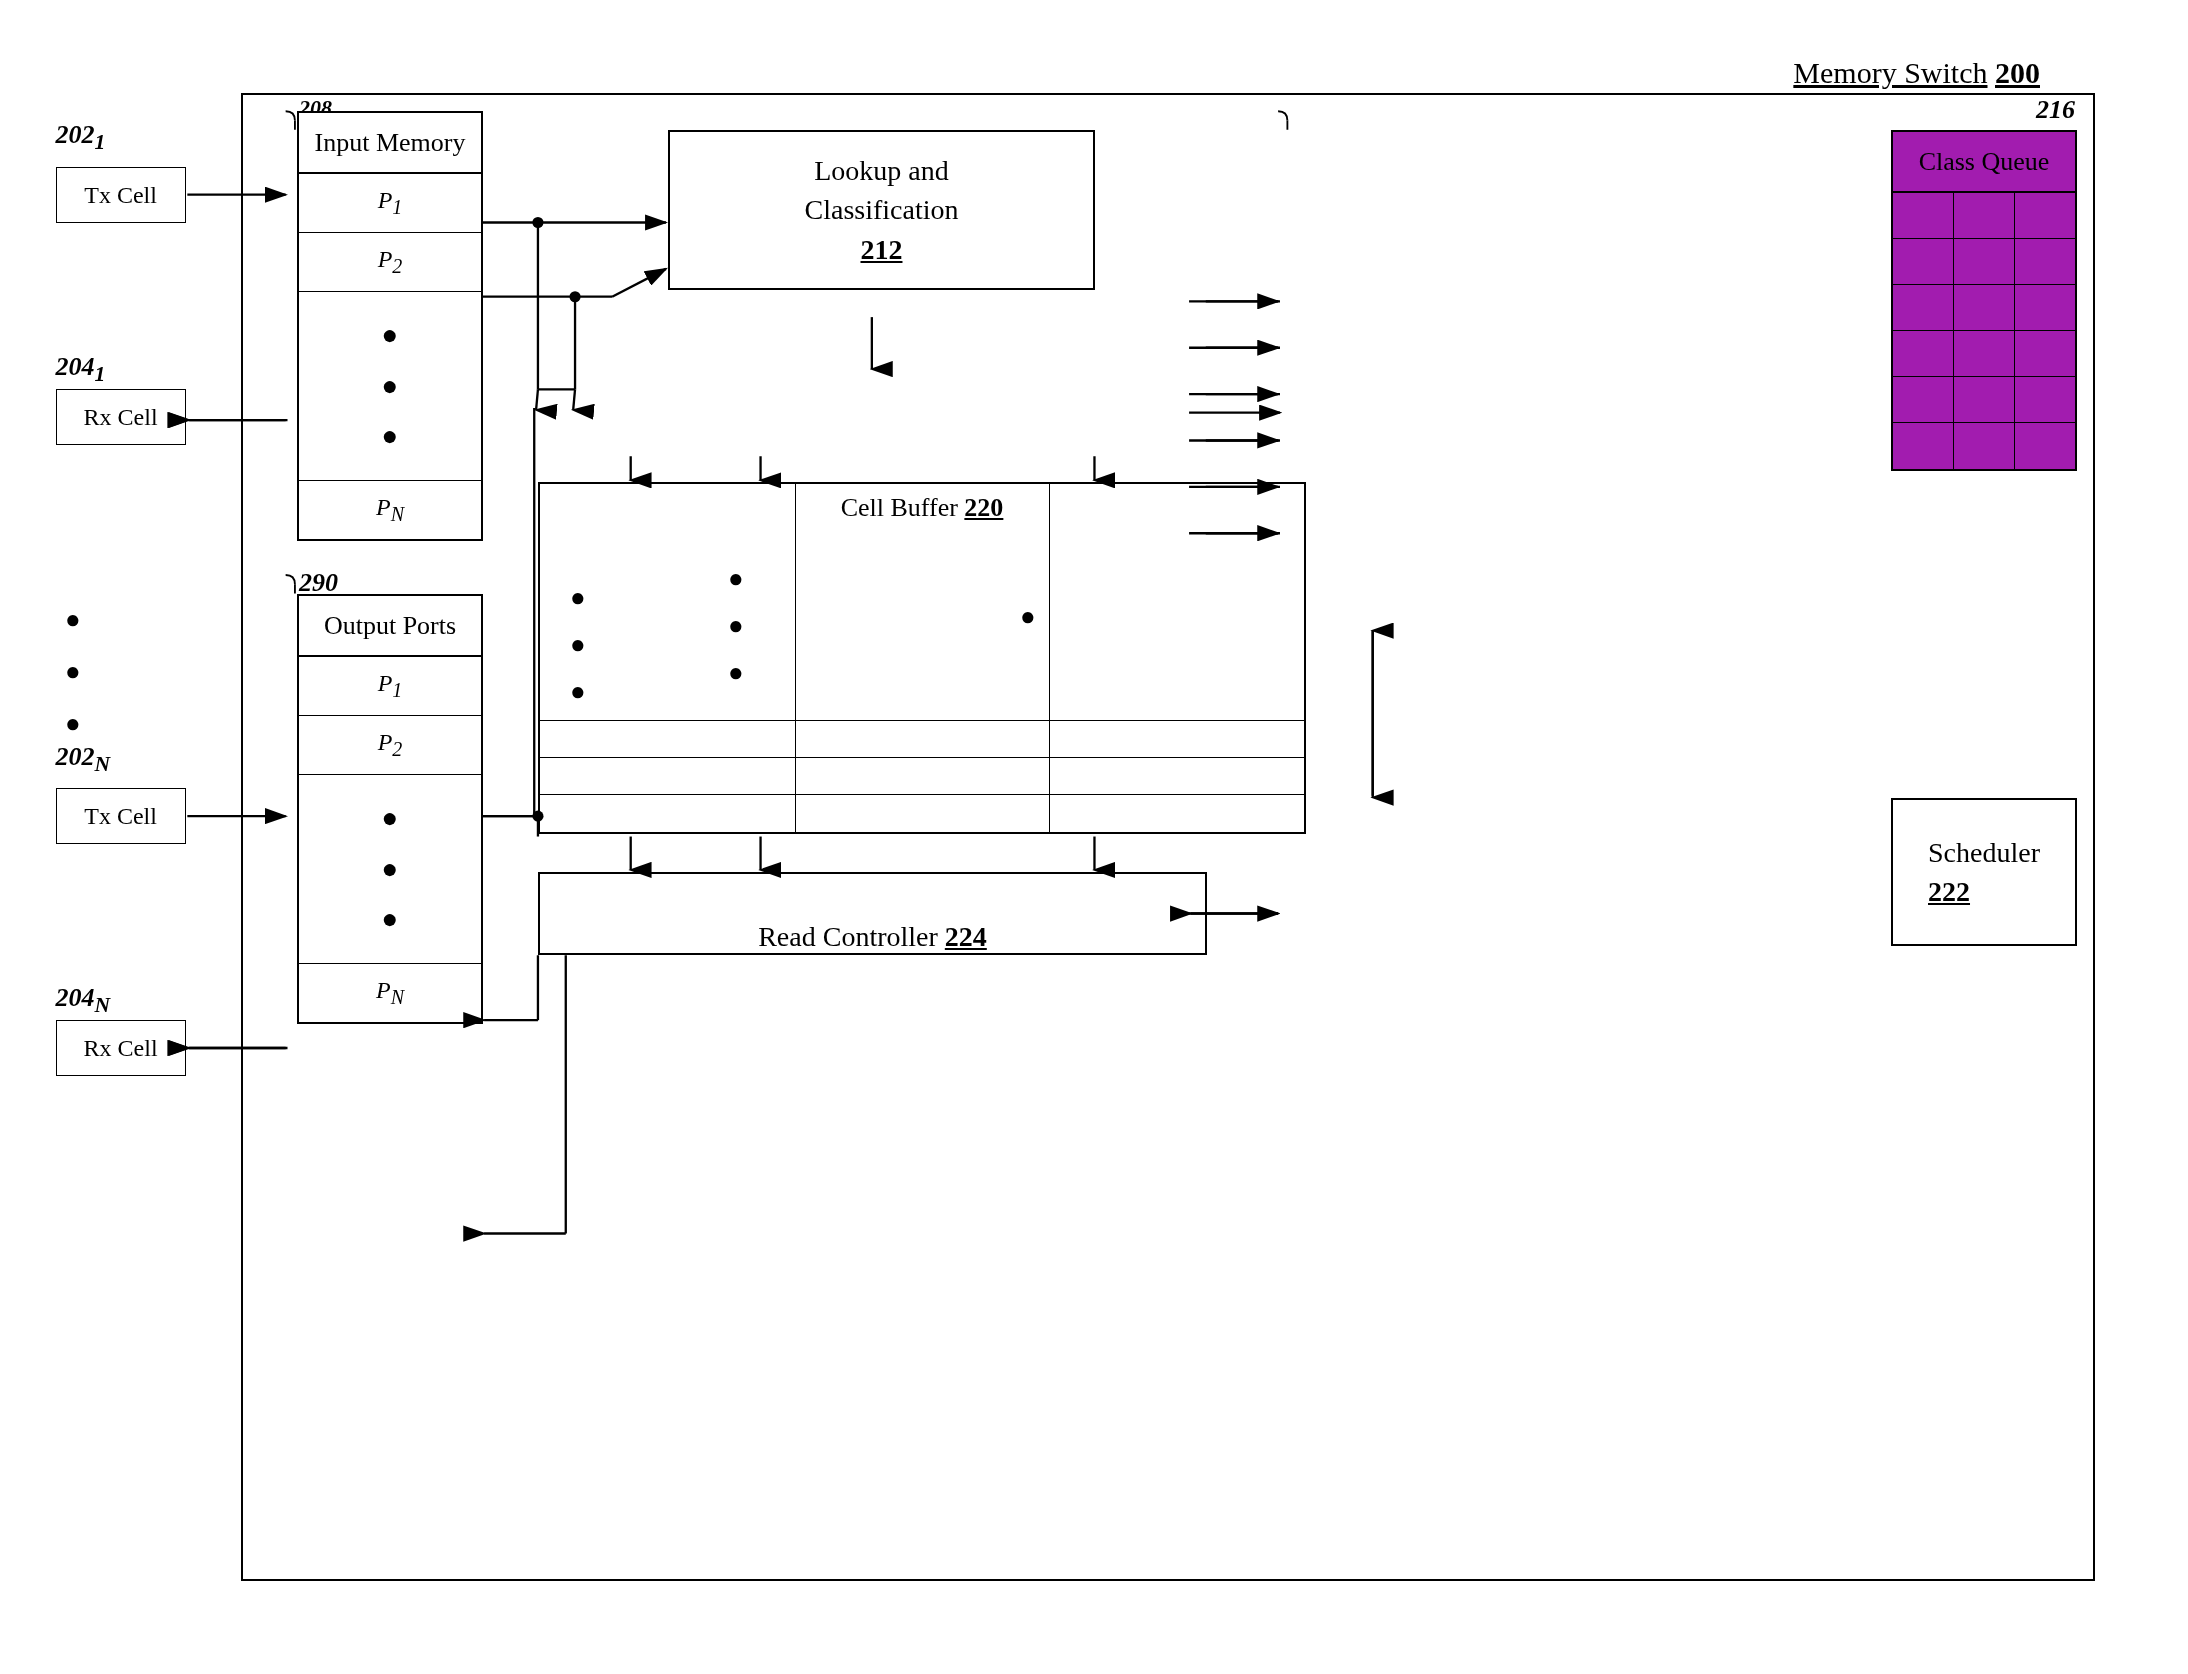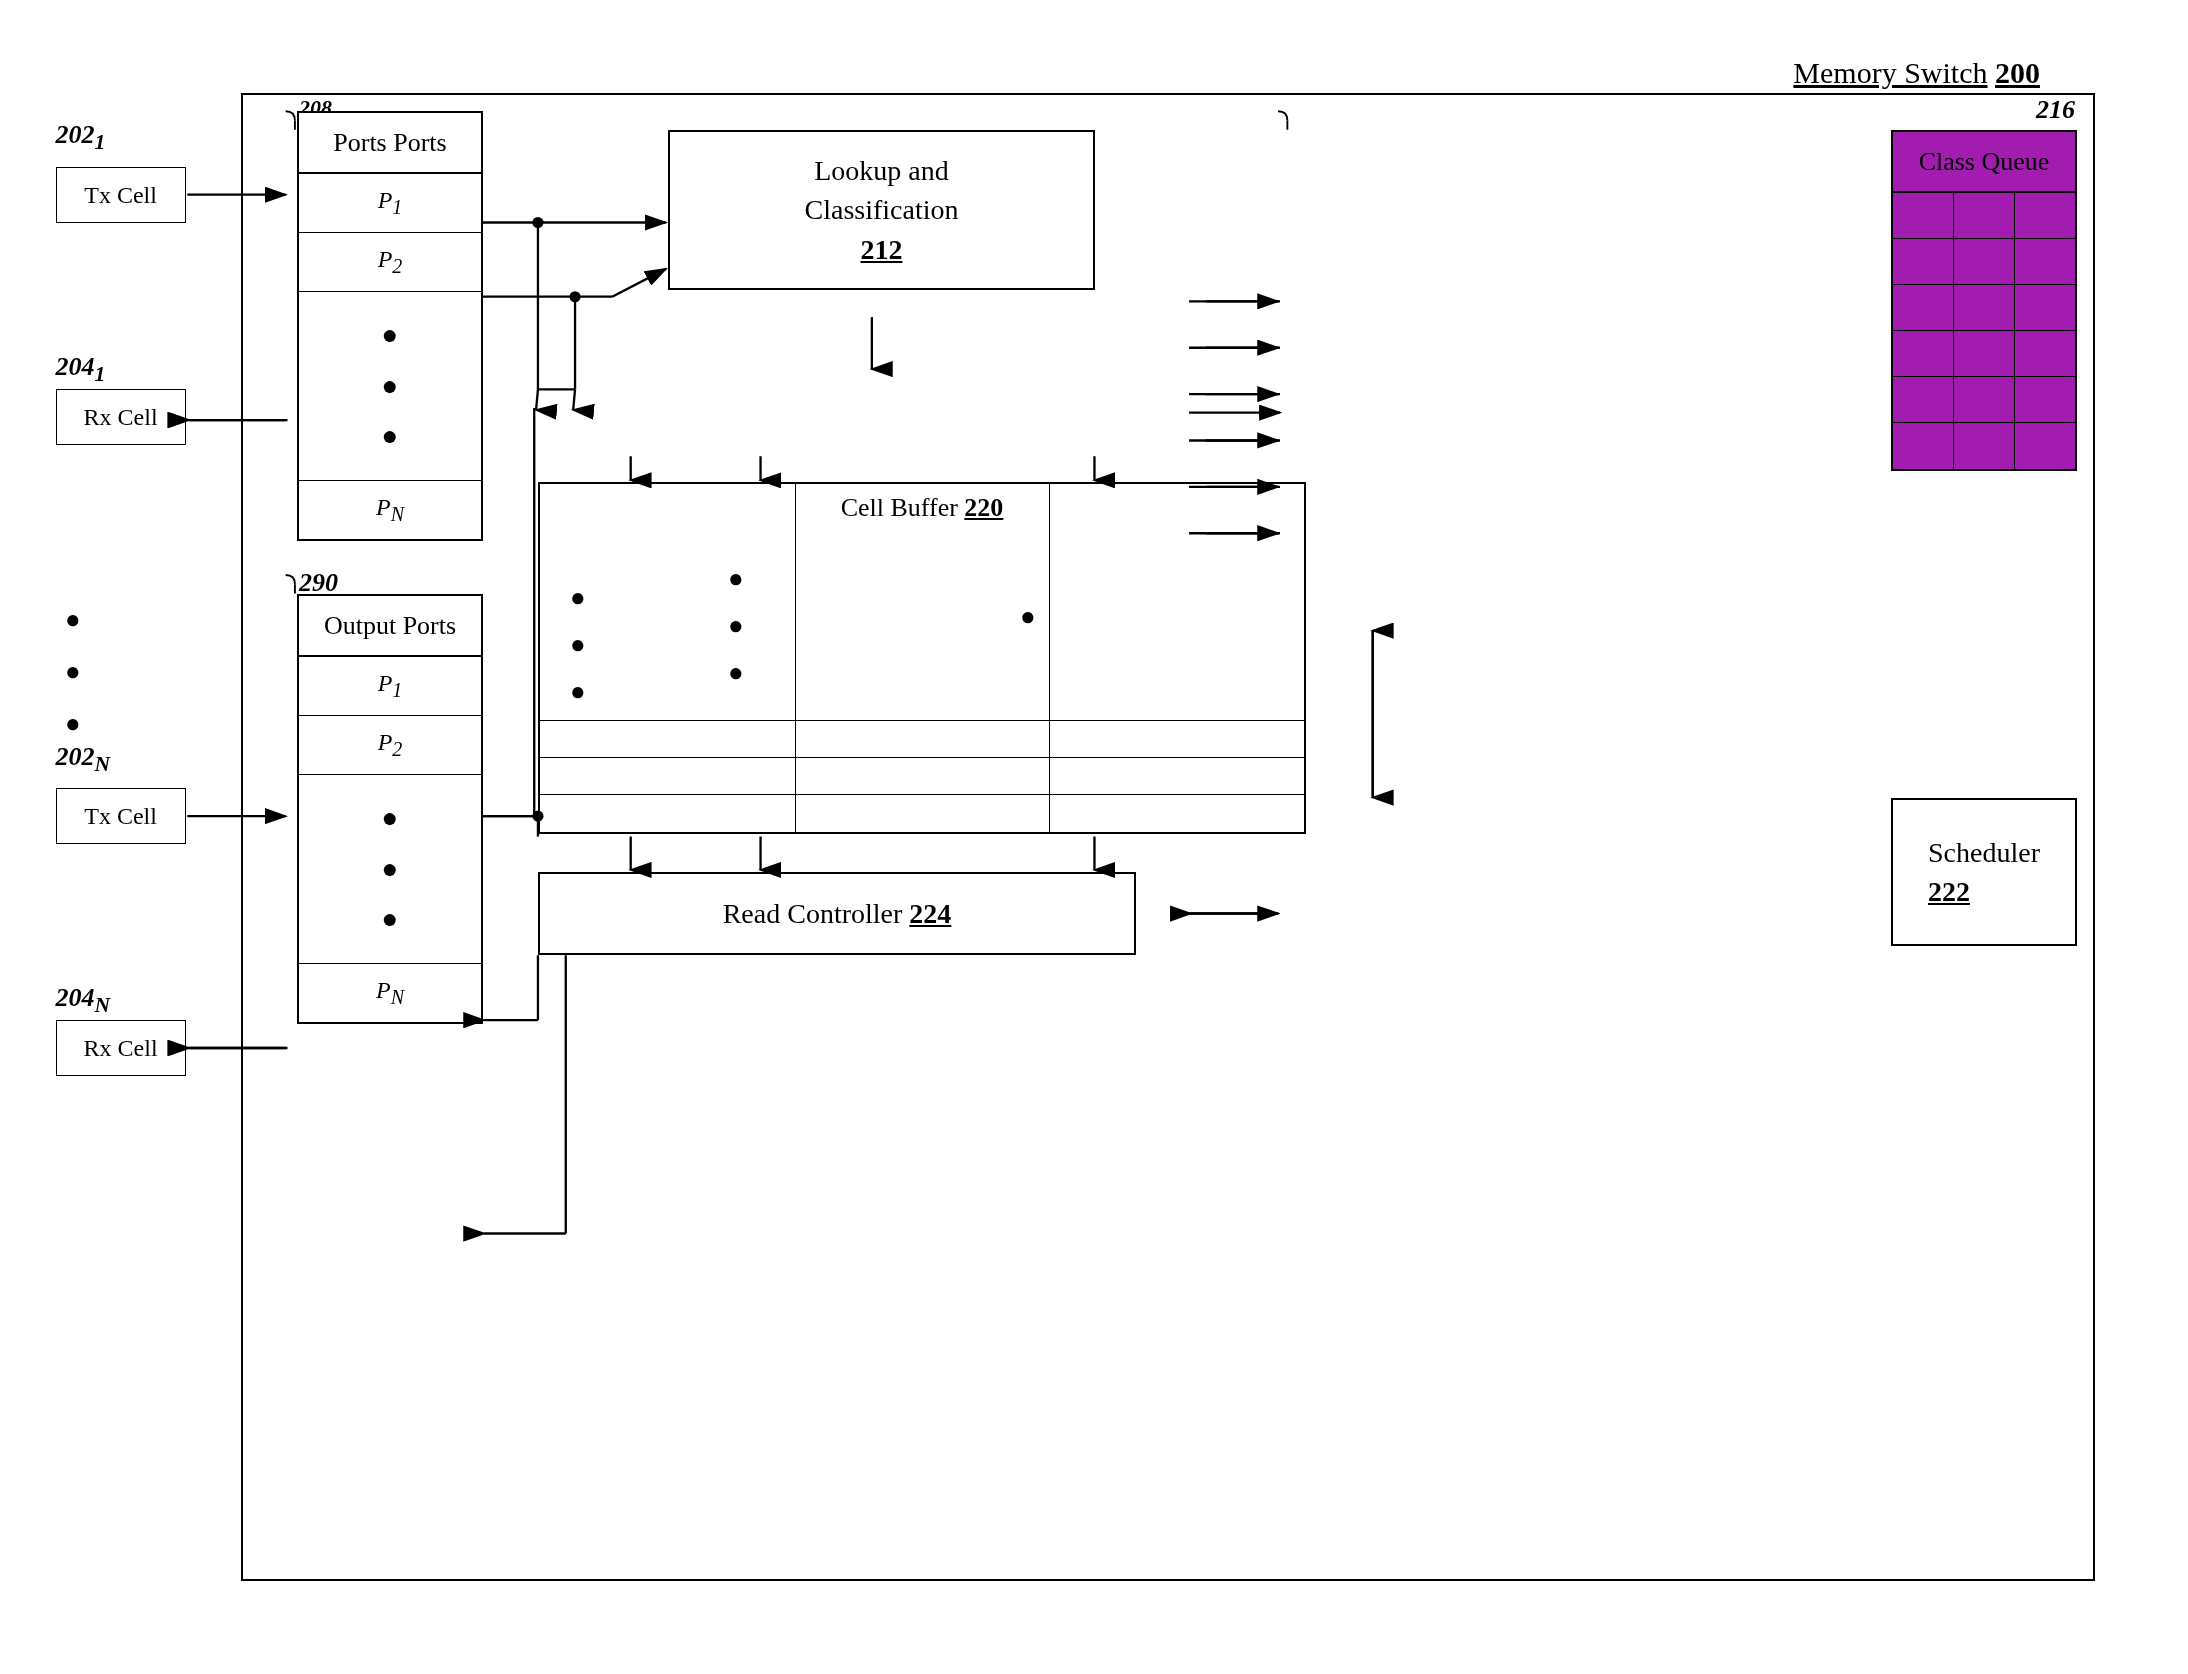--- a/index.html
+++ b/index.html
@@ -156,26 +156,26 @@
       height: 352px;
       border: 2.8px solid #000;
       background: #fff;
     }
 
     
     .read-controller-block {
       position: absolute;
       top: 835px;
       left: 501px;
-      width: 598px;
+      width: 669px;
       height: 83px;
       border: 2.8px solid #000;
       background: #fff;
       display: flex;
-      align-items: center;
+      align-items: flex-end;
       justify-content: center;
     }
 
     .read-controller-text {
       font-size: 28px;
     }
 
     .read-controller-text span {
       text-decoration: underline;
       font-weight: bold;
@@ -387,21 +387,21 @@
   <div class="outer-dots">
     ●<br>●<br>●
   </div>
 
   <div class="num-208" style="font-size:22px;text-decoration:underline;">
     <b>208</b>
   </div>
 
   <div class="input-ports-block">
     <div class="input-ports-header">
-      <span>Ports Ports</span>
+      <span>Input Memory</span>
     </div>
     <div class="port-row">P<sub>1</sub></div>
     <div class="port-row">P<sub>2</sub></div>
     <div class="port-dots">●<br>●<br>●</div>
     <div class="port-row" style="border-bottom:none;">P<sub>N</sub></div>
   </div>
 
   <div class="num-210" style="font-size:26px; top:531px; left:262px; position:absolute;">
     <b>290</b>
   </div>

